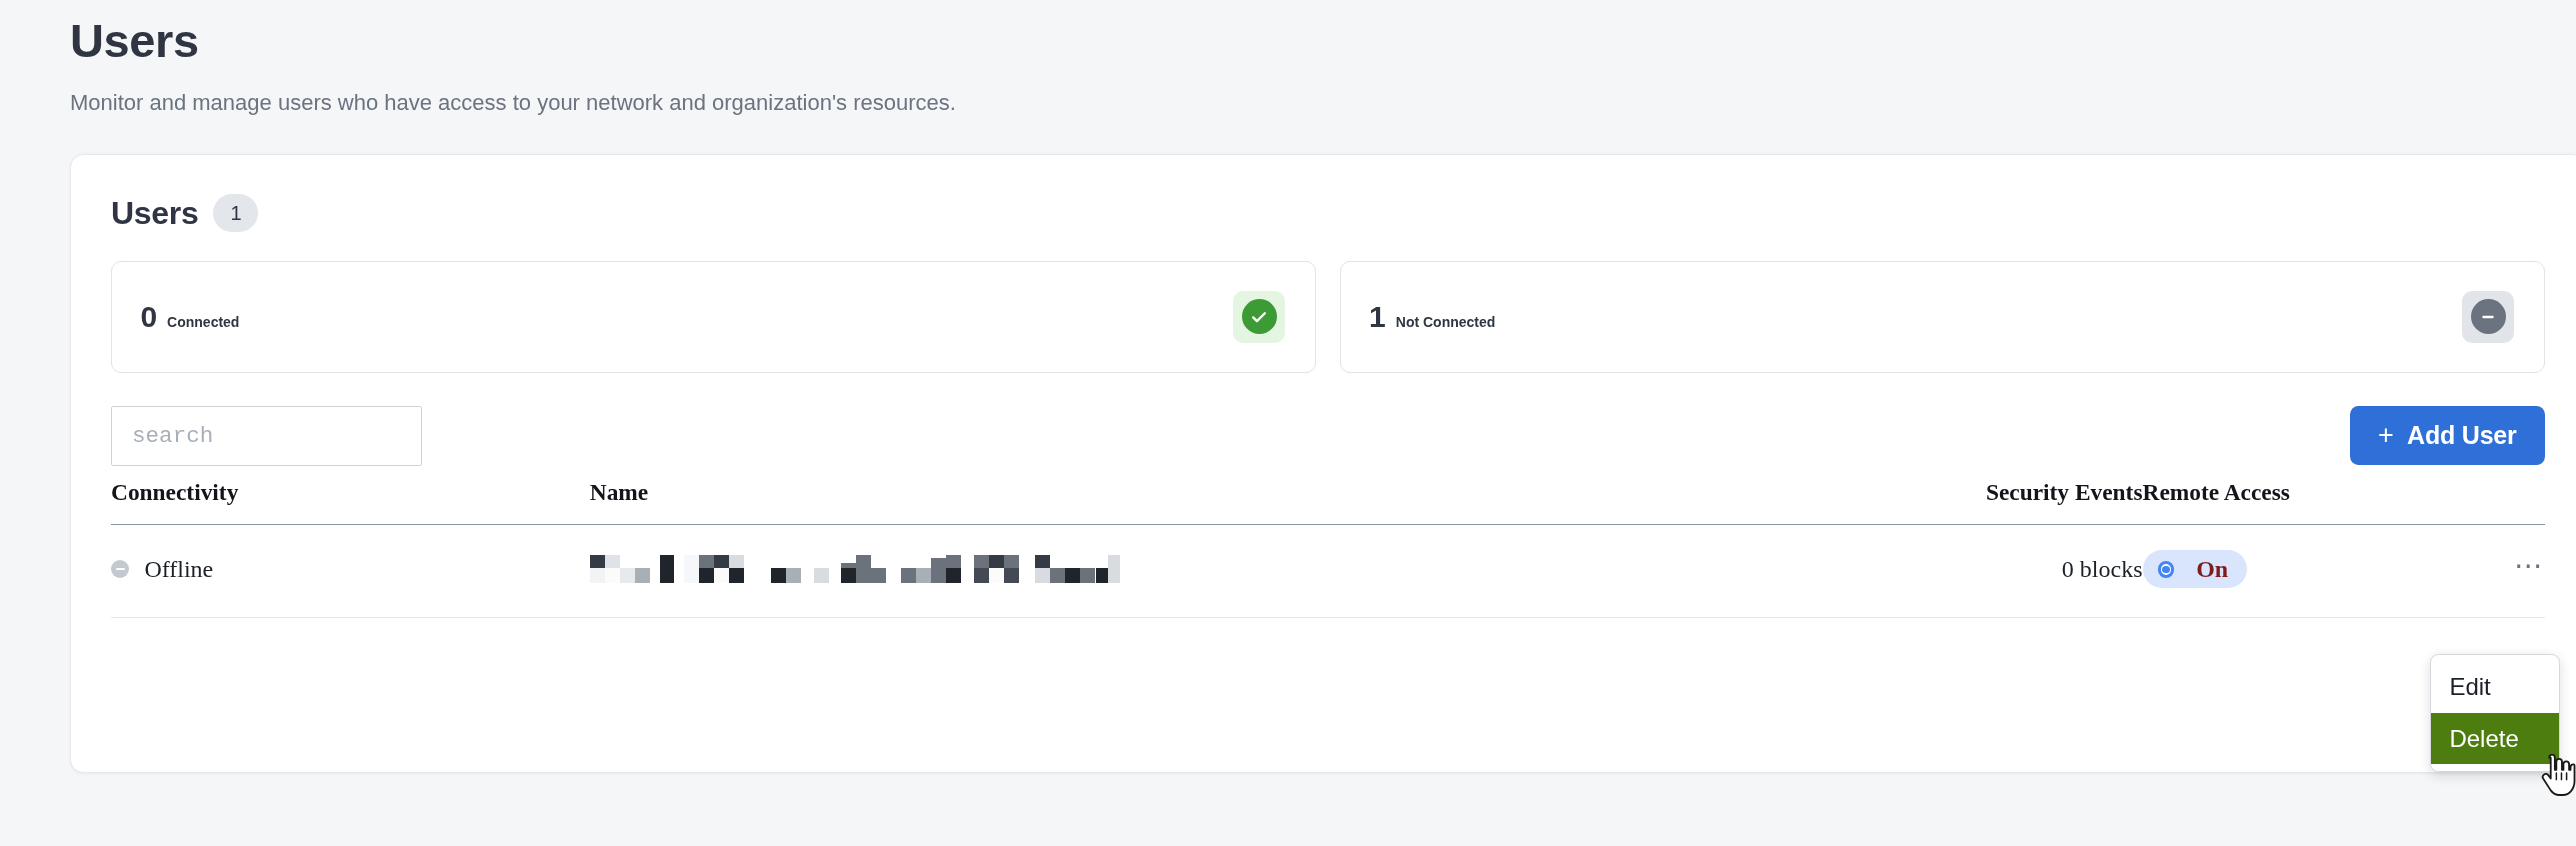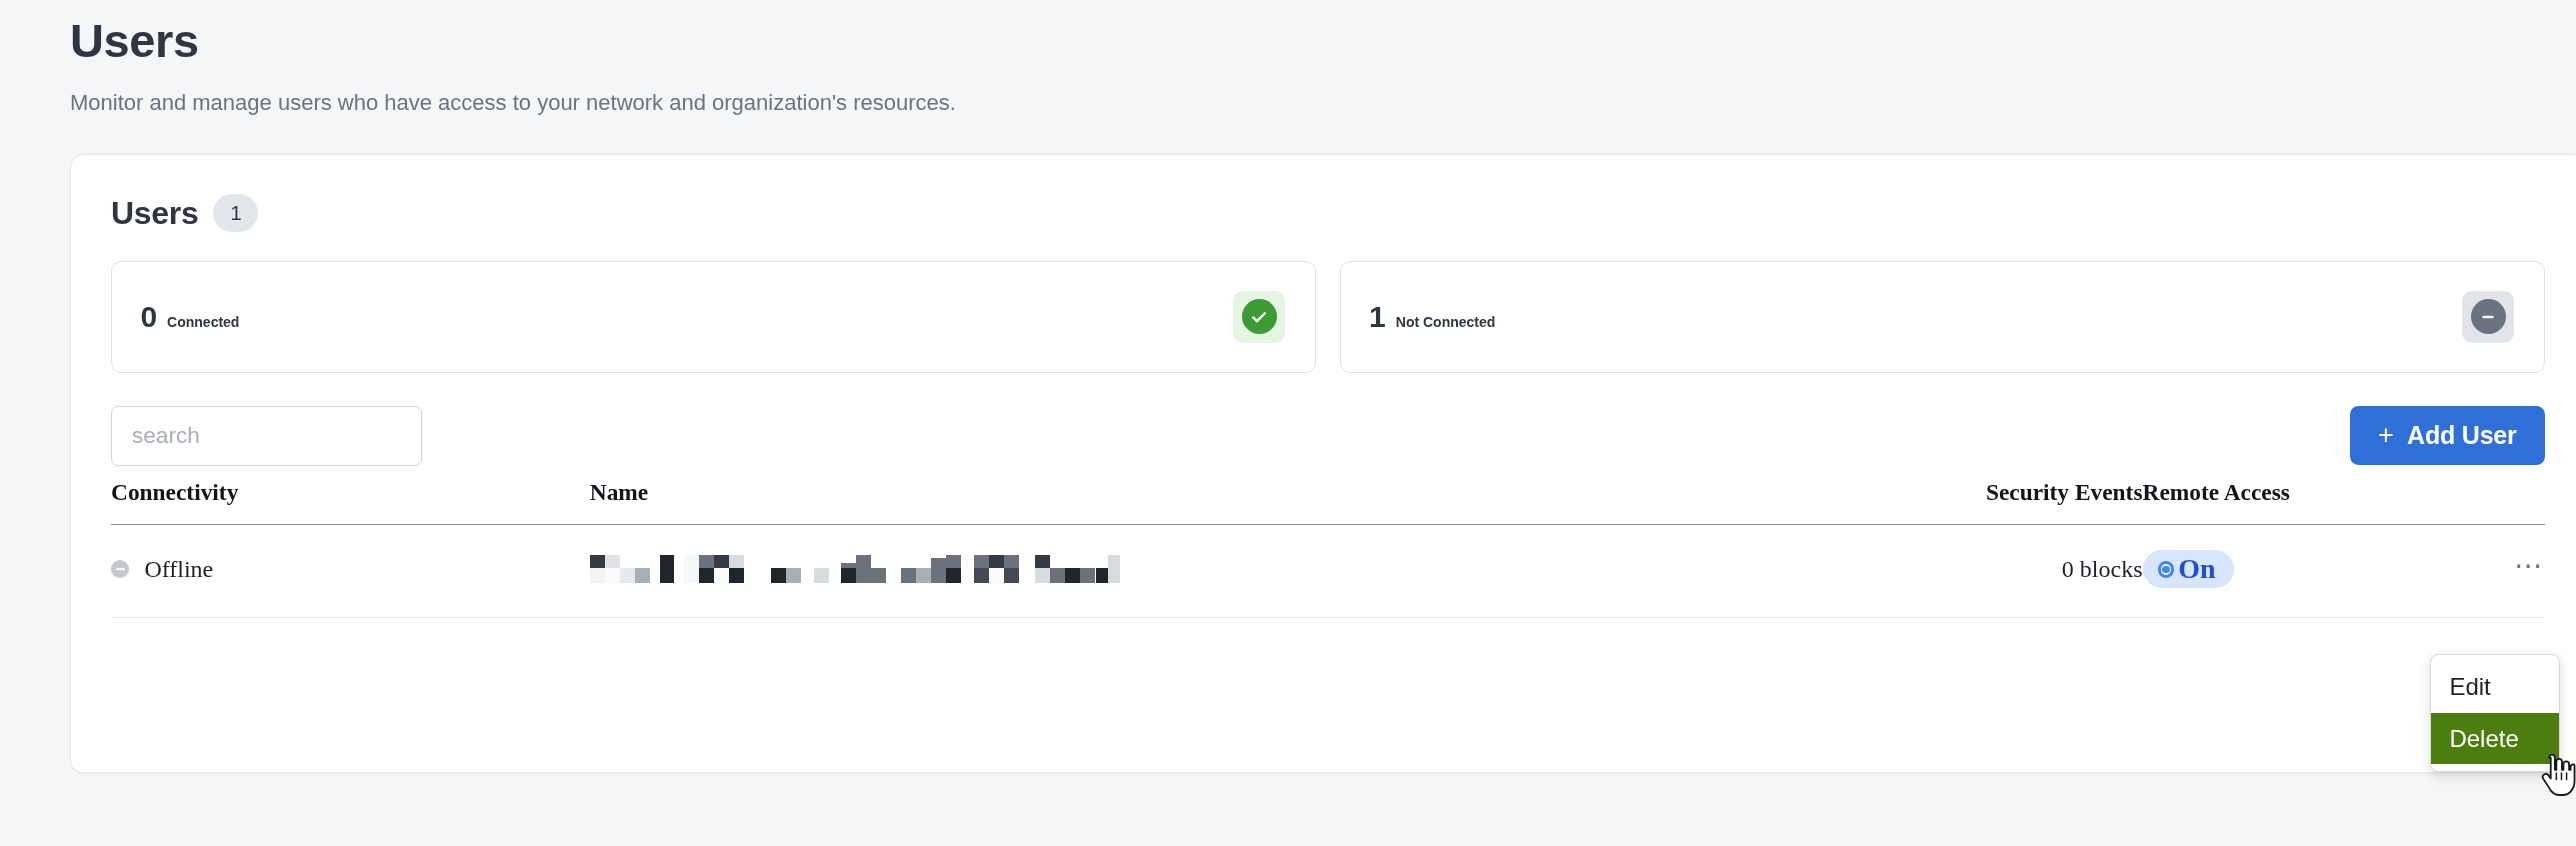--- a/index.html
+++ b/index.html
@@ -123,24 +123,24 @@
   .toolbar {
     display: flex;
     align-items: center;
     justify-content: space-between;
     margin-top: 33px;
   }
   .search-input {
     width: 311px;
     height: 60px;
     border: 0.8px solid #ced3d9;
-    border-radius: 7px;
+    border-radius: 2px;
     background: #fff;
     font-size: 22.6px;
-    font-family: Liberation Sans, sans-serif;
+    font-family: Liberation Mono, monospace;
     color: #2f3542;
     padding: 0 20px;
     outline: none;
   }
   .search-input::placeholder { color: #a8afb8; }
 
   .add-btn {
     background: #2f6fd8;
     color: #fff;
     border: none;
@@ -192,27 +192,27 @@
   .mini-dash { width: 9.2px; height: 2.1px; background: #fff; border-radius: 1.7px; }
 
   
   .redacted { display: block; height: 28.4px; width: 535px; }
 
   .sec-cell { text-align: right; }
 
   .pill {
     display: inline-flex;
     align-items: center;
-    gap: 4px;
+    gap: 22px;
     background: #d9e5fd;
-    color: #1d4ed8;
+    color: #7f1d1d;
     border-radius: 836px;
     height: 38px;
     padding: 0 18.4px 0 15px;
-    font-size: 28px;
+    font-size: 24px;
     font-weight: 700;
   }
   .pill-dot {
     width: 16.7px; height: 16.7px; border-radius: 50%;
     border: 3.3px solid #4285f4;
     background: #fff;
     position: relative;
   }
   .pill-dot::after {
     content: "";

